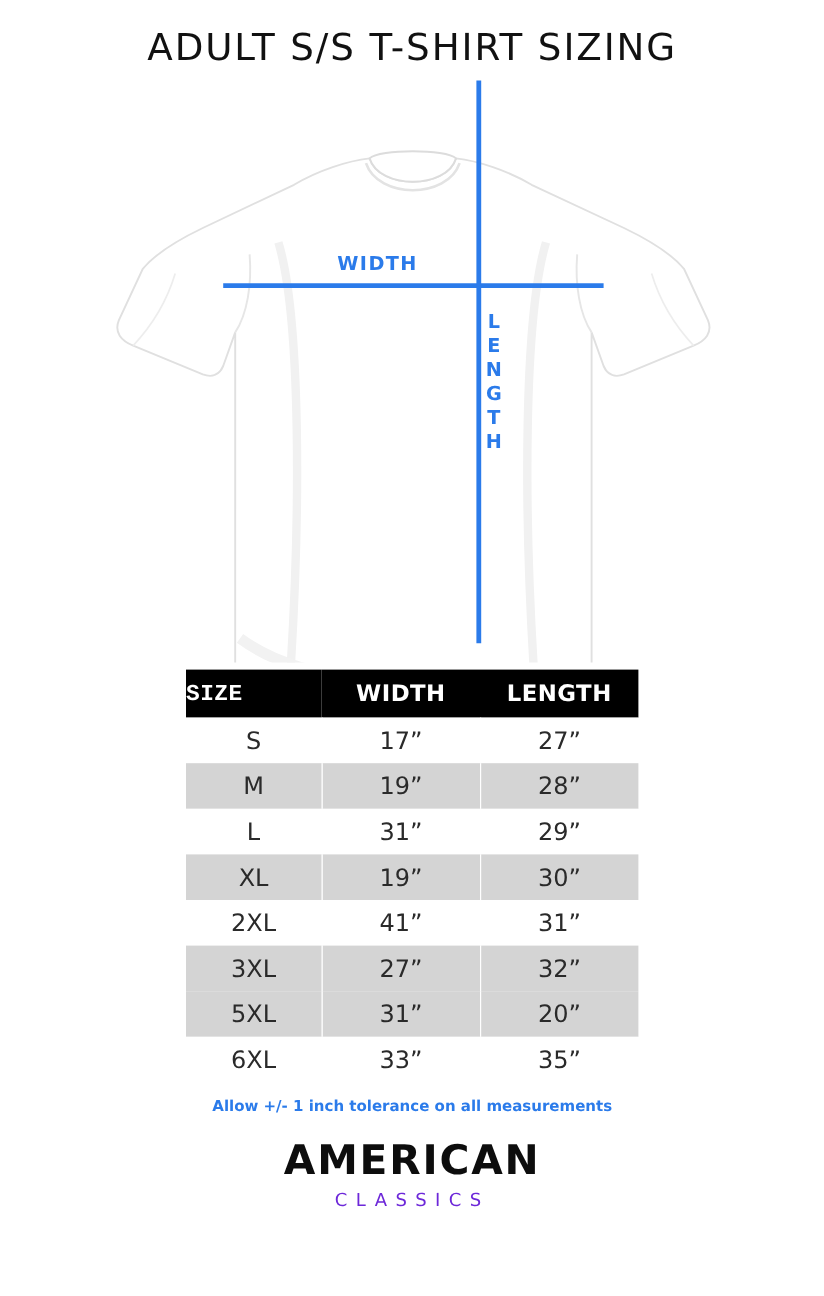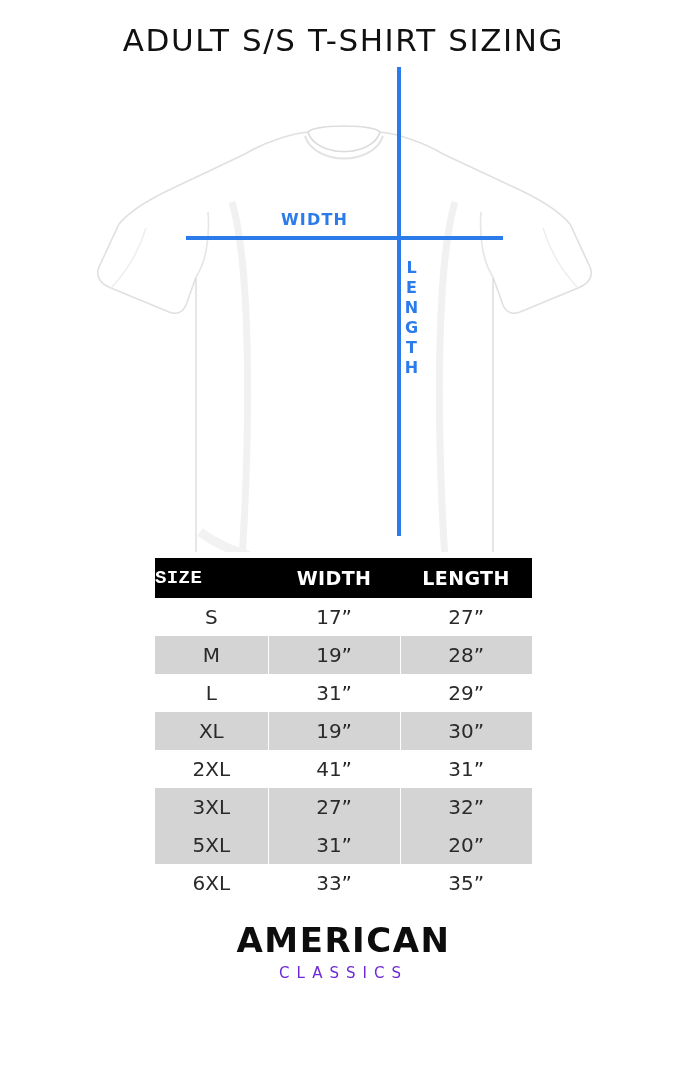--- a/index.html
+++ b/index.html
@@ -235,19 +235,20 @@
         </tr>
         <tr class="odd">
           <td>6XL</td>
           <td>33”</td>
           <td>35”</td>
         </tr>
       </tbody>
     </table>
   </div>
 
+  <div class="tolerance">Allow +/- 1 inch tolerance on all measurements</div>
 
   <div class="brand">
     <div class="brand-main">AMERICAN</div>
     <div class="brand-sub">CLASSICS</div>
   </div>
 
 </div>
 
 </body></html>

